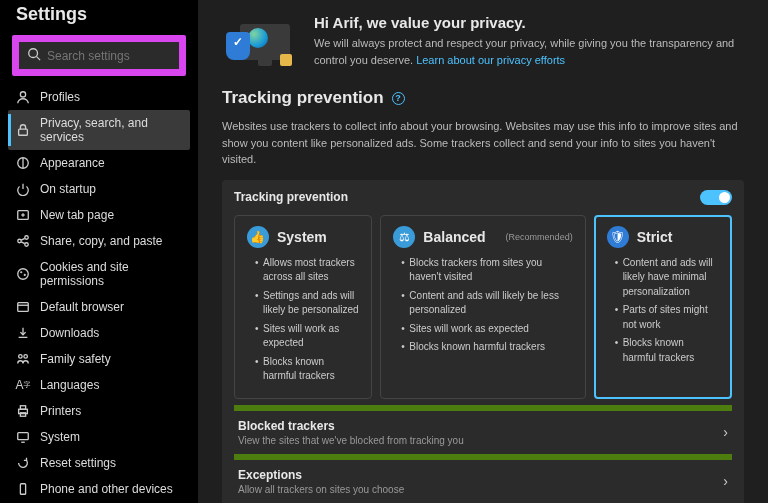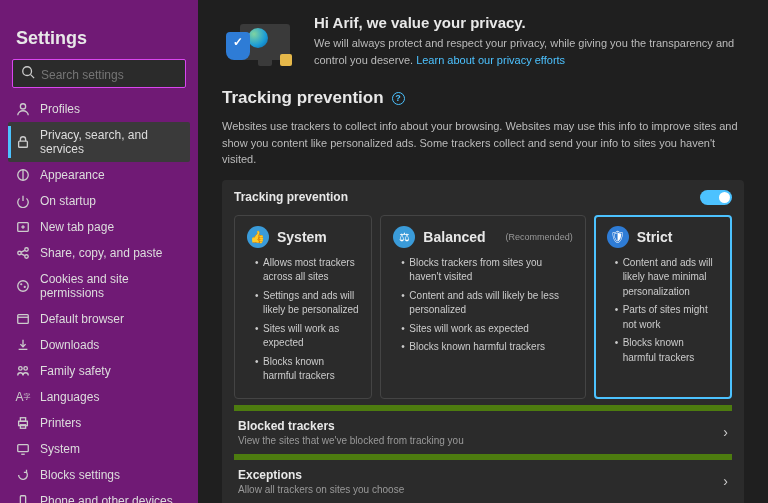--- a/index.html
+++ b/index.html
@@ -1,19 +1,19 @@
 <!DOCTYPE html>
 <html><head>
 <meta charset="utf-8">
 <style>
 *{box-sizing:border-box;margin:0;padding:0;font-family:"Segoe UI",Arial,sans-serif}
 body{background:#1f1f1f;color:#e8e8e8;width:768px;height:503px;overflow:hidden;font-size:12px;display:flex}
-.sidebar{width:198px;background:#701a75;padding:24px 8px;flex-shrink:0}
+.sidebar{width:198px;background:#000000;padding:0 8px;flex-shrink:0}
 .settings-title{font-size:18px;font-weight:600;padding:4px 8px 10px 8px}
-.search-box{display:flex;align-items:flex-end;background:#2b2b2b;border:1px solid #d946ef;border-radius:2px;padding:5px 8px;margin:0 4px 8px 4px}
+.search-box{display:flex;align-items:center;background:#2b2b2b;border:7px solid #d946ef;border-radius:2px;padding:5px 8px;margin:0 4px 8px 4px}
 .search-box input{background:transparent;border:none;color:#aaa;font-size:12px;outline:none;flex:1;margin-left:6px}
 .nav{list-style:none}
 .nav li{display:flex;align-items:center;padding:6px 8px;cursor:pointer;font-size:12px;color:#ddd;border-radius:2px}
 .nav li.active{background:#3a3a3a;position:relative}
 .nav li.active::before{content:"";position:absolute;left:0;top:4px;bottom:4px;width:3px;background:#4cc2ff}
 .nav .ic{width:14px;height:14px;margin-right:10px;display:flex;align-items:center;justify-content:center;color:#ccc;font-size:12px}
 .main{flex:1;overflow-y:auto;padding:14px 24px 0 24px}
 .hero{display:flex;align-items:flex-start;margin-bottom:18px}
 .hero-illus{width:72px;height:56px;position:relative;margin-right:20px;flex-shrink:0}
 .monitor{position:absolute;left:18px;top:10px;width:50px;height:36px;background:#3a3a3a;border-radius:3px}
@@ -184,21 +184,21 @@
         </span>
         <span>System</span>
       </li>
     <li>
         <span class="ic">
           <svg viewBox="0 0 16 16">
             <path d="M3 8a5 5 0 109-3"></path>
             <path d="M12 2v3h-3"></path>
           </svg>
         </span>
-        <span>Blocks settings</span>
+        <span>Reset settings</span>
       </li>
     <li>
         <span class="ic">
           <svg viewBox="0 0 16 16">
             <rect x="5" y="2" width="6" height="12" rx="1"></rect>
           </svg>
         </span>
         <span>Phone and other devices</span>
       </li>
     <li></li>

